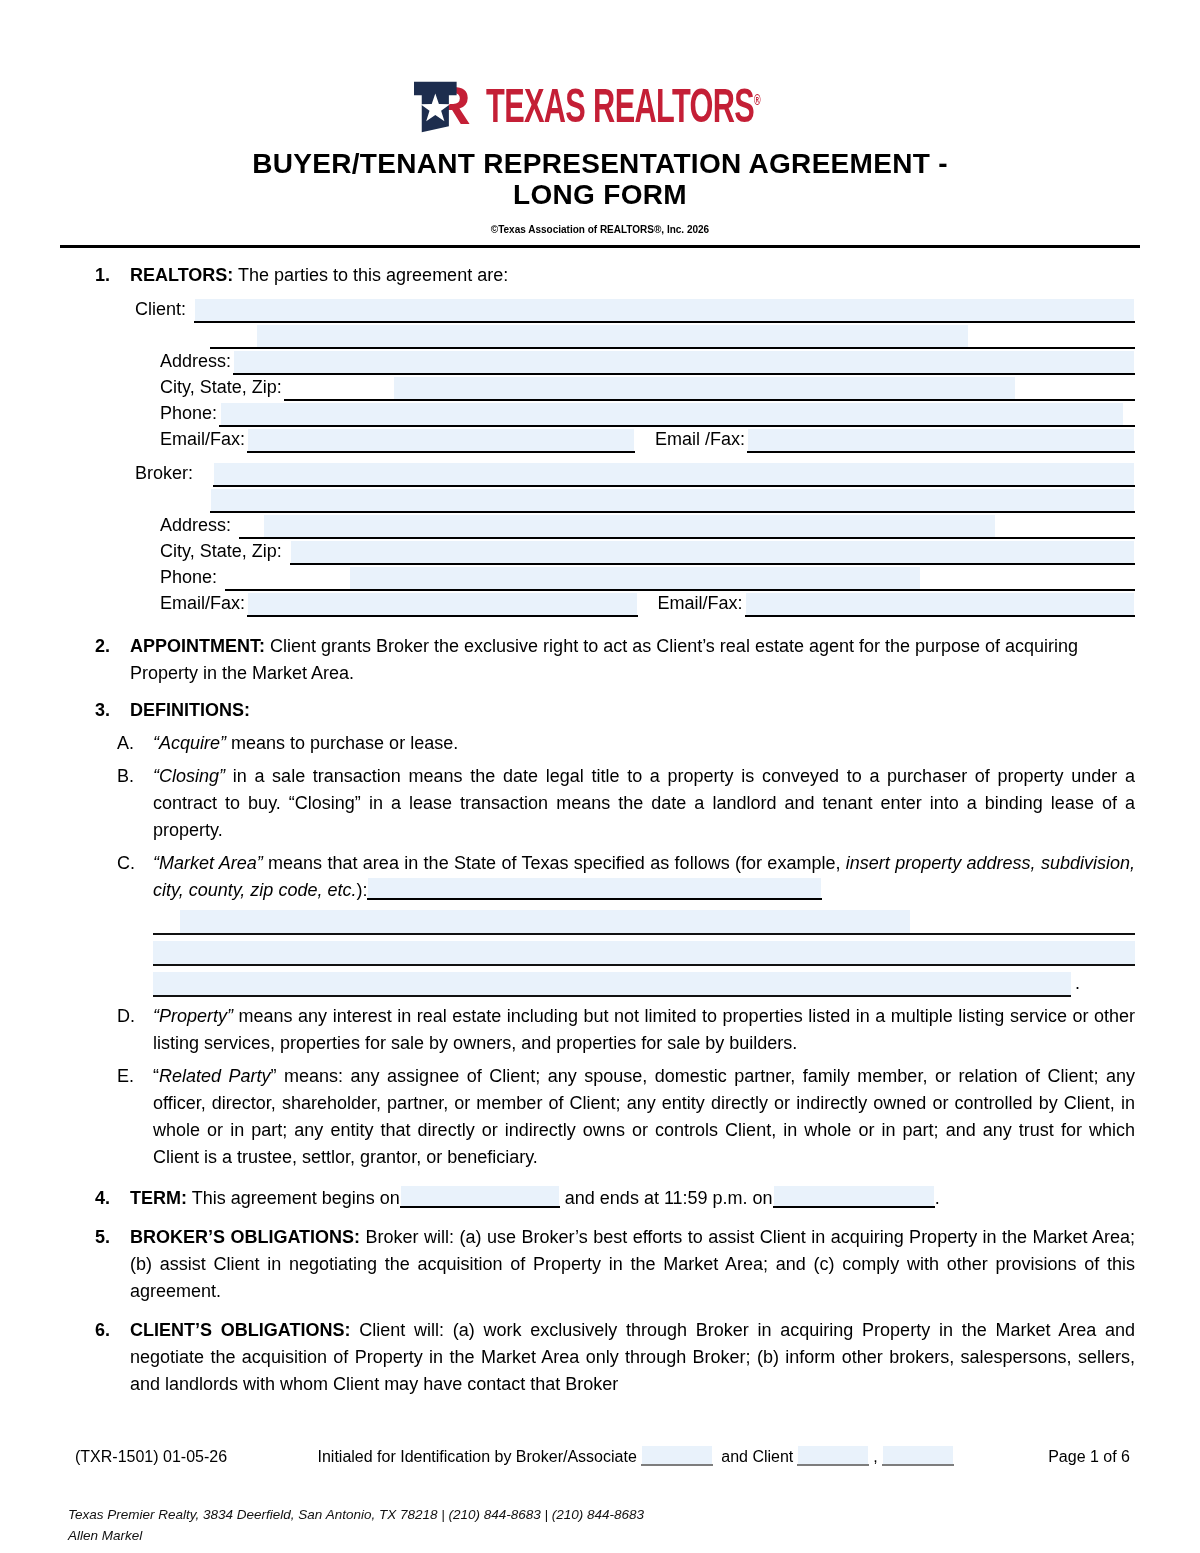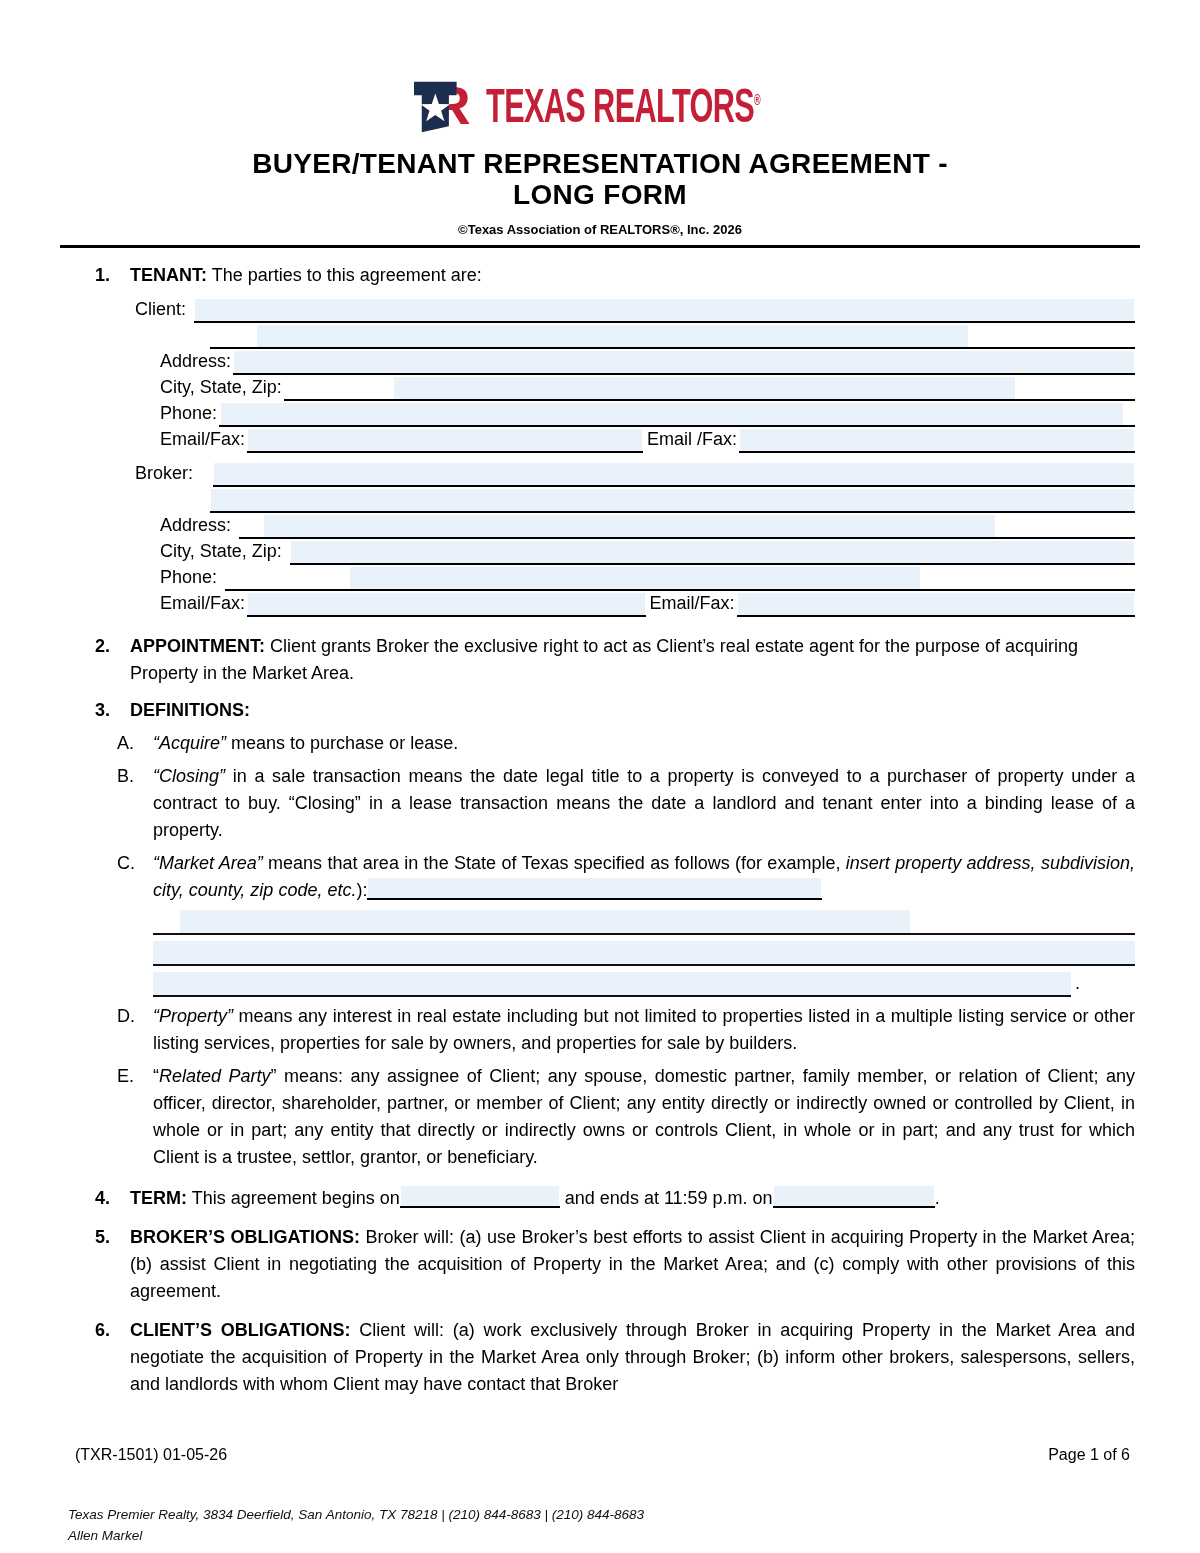--- a/index.html
+++ b/index.html
@@ -9,40 +9,40 @@
     font-family:"Liberation Sans","DejaVu Sans",sans-serif;
   }
   
   .logo-row{padding-top:74px;display:flex;justify-content:center;align-items:center;gap:10px;height:62px;}
   .brandwrap{width:300px;height:52px;display:flex;align-items:center;}
   .brand{display:inline-block;white-space:nowrap;font-weight:bold;font-size:48px;
          letter-spacing:-1px;color:#c41f36;transform:scaleX(0.64);transform-origin:0 50%;}
   .brand sup{font-size:14px;}
   .title{margin-top:12px;text-align:center;font-weight:bold;font-size:28px;line-height:31px;letter-spacing:.3px;}
   .notice{margin-top:12px;text-align:center;font-size:11.5px;line-height:15px;}
-  .notice .b{font-weight:bold;font-size:13px;}
+  .notice .b{font-weight:bold;font-size:10px;}
   .rule{margin:8px 60px 0 60px;height:3px;background:#000;}
   
   .content{margin:14px 65px 0 95px;font-size:18px;line-height:27px;}
   .para{display:flex;margin-top:10px;}
   .pnum{flex:0 0 35px;font-weight:bold;}
   .pbody{flex:1;}
   .just{text-align:justify;}
   .bold{font-weight:bold;}
   .it{font-style:italic;}
   .sub{display:flex;margin:6px 0 0 22px;}
   .snum{flex:0 0 36px;}
   .sbody{flex:1;}
   
   .fieldblock{margin:8px 0 0 40px;}
   .fieldblock.broker{}
   .frow{display:flex;align-items:flex-end;height:26px;}
   .frow.ind{margin-left:25px;}
   .flabel{white-space:pre;padding-right:8px;}
-  .flabel.mid{padding-left:4px;}
+  .flabel.mid{padding-left:20px;}
   .blank{flex:1;position:relative;height:23px;border-bottom:2px solid #000;}
   .blank.lead{margin-left:75px;}
   .blank::before{content:"";position:absolute;background:#e9f2fb;
                  top:1px;bottom:0;left:var(--fl,1px);right:var(--fr,1px);}
   .cline{position:relative;height:29px;border-bottom:2px solid #111;}
   .cline::before{content:"";position:absolute;background:#e9f2fb;
                  top:6px;bottom:0;left:var(--fl,0px);right:var(--fr,0px);}
   .clinerow{display:flex;align-items:flex-end;}
   .clinerow .cline{flex:1;}
   .iblank{display:inline-block;position:relative;height:20px;vertical-align:-4px;
@@ -81,21 +81,21 @@
   <div class="notice">
     <div class="b">©Texas Association of REALTORS®, Inc. 2026</div>
   </div>
 
   <div class="rule"></div>
 
   <div class="content">
 
     <div class="para" style="margin-top:14px">
       <div class="pnum">1.</div>
-      <div class="pbody"><span class="bold">TENANT:</span><span> The parties to this agreement are:</span></div>
+      <div class="pbody"><span class="bold">REALTORS:</span><span> The parties to this agreement are:</span></div>
     </div>
 
     <div class="fieldblock">
       <div class="frow">
         <span class="flabel" style="">Client:</span>
         <span class="blank"></span>
       </div>
       <div class="frow">
         <span class="blank lead" style="--fl:47px;--fr:167px"></span>
       </div>
@@ -201,20 +201,24 @@
 
     <div class="para" style="margin-top:12px">
       <div class="pnum">6.</div>
       <div class="pbody just"><span class="bold">CLIENT’S OBLIGATIONS:</span><span> Client will: (a) work exclusively through Broker in acquiring Property in the Market Area and negotiate the acquisition of Property in the Market Area only through Broker; (b) inform other brokers, salespersons, sellers, and landlords with whom Client may have contact that Broker</span></div>
     </div>
 
   </div>
 
   <div class="footer">
     <span>(TXR-1501) 01-05-26</span>
+    <span>
+      <span>Initialed for Identification by Broker/Associate</span><span class="fblank"></span>
+      <span>and Client</span><span class="fblank"></span><span>,</span><span class="fblank"></span>
+    </span>
     <span>Page 1 of 6</span>
   </div>
 
   <div class="office">
     <div>Texas Premier Realty, 3834 Deerfield, San Antonio, TX 78218 | (210) 844-8683 | (210) 844-8683</div>
     <div>Allen Markel</div>
   </div>
 
 </div>
 

